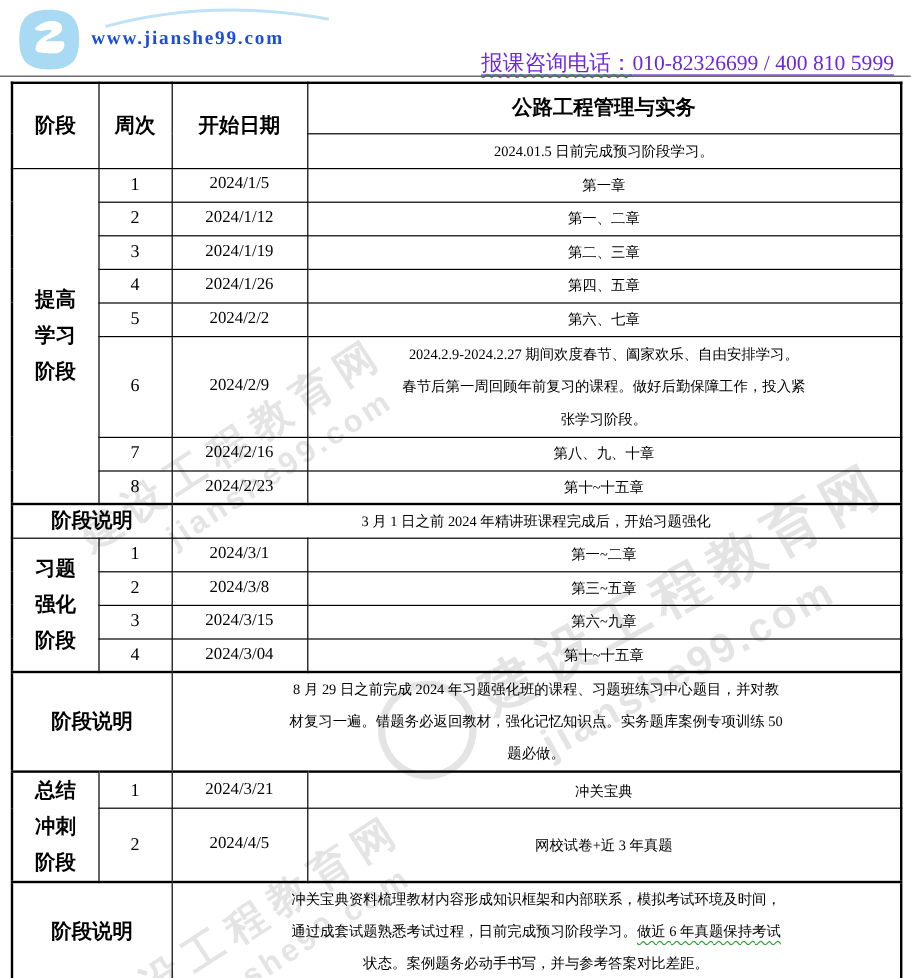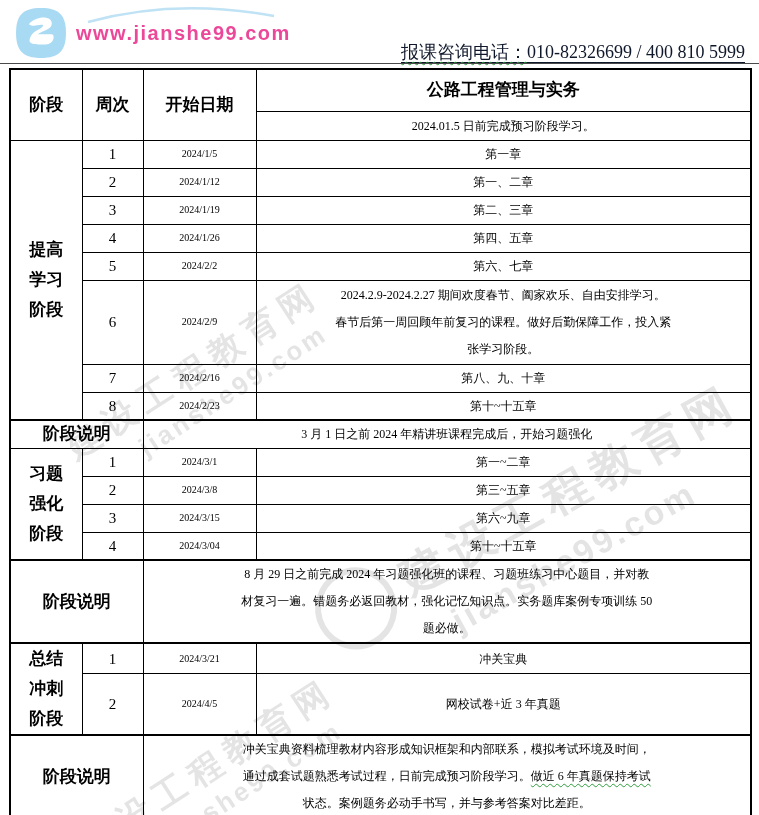--- a/index.html
+++ b/index.html
@@ -8,24 +8,24 @@
 
   
   .hdr{position:absolute;left:0;top:0;width:759px;height:68px;}
   .logo{position:absolute;left:14px;top:6px;display:flex;align-items:center;gap:8px;}
   .logo svg{display:block;}
   .logo-arc{position:absolute;left:72px;top:0px;pointer-events:none;}
   .brand-line{font-family:"Liberation Sans","DejaVu Sans",sans-serif;font-weight:bold;
               font-size:23px;line-height:26px;letter-spacing:1px;}
   .brand-blue{color:#85CBEE;}
   .brand-dark{color:#3f3f3f;}
-  .site-line{font-family:Liberation Sans, sans-serif;font-weight:bold;
-             font-size:20px;color:#ec4899;letter-spacing:1.5px;line-height:20px;}
+  .site-line{font-family:Liberation Serif, serif;font-weight:bold;
+             font-size:16px;color:#1d4ed8;letter-spacing:1.5px;line-height:20px;}
   .hdr-rule{position:absolute;left:0;top:63px;width:759px;border-top:1px solid #4a4a4a;}
-  .phone{position:absolute;right:14px;top:40px;font-size:18px;color:#0f172a;
+  .phone{position:absolute;right:14px;top:40px;font-size:18px;color:#6d28d9;
          text-decoration:underline;text-underline-offset:4px;text-decoration-thickness:1px;}
   .wavy{text-decoration-line:underline;text-decoration-style:wavy;
         text-decoration-color:#2E9E3C;text-decoration-thickness:1px;text-underline-offset:3px;}
 
   
   .wm{position:absolute;z-index:0;color:rgba(120,120,120,0.20);
       font-family:"Liberation Sans","DejaVu Sans",sans-serif;font-weight:bold;
       white-space:nowrap;pointer-events:none;}
   .wm .t{letter-spacing:8px;}
   .wm .s{letter-spacing:3px;}
@@ -41,21 +41,21 @@
   
   table.sched{position:absolute;left:9px;top:68px;z-index:1;border-collapse:collapse;
               table-layout:fixed;width:741px;background:transparent;border:2px solid #000;}
   .sched td{border:1px solid #000;padding:0 2px;text-align:center;vertical-align:middle;
             font-size:12px;line-height:26px;background:transparent;}
   .sched .b{font-weight:bold;font-size:17px;
             font-family:"Liberation Sans","DejaVu Sans",sans-serif;}
   .sched .stage{font-weight:bold;font-size:17px;white-space:pre-line;line-height:30px;
                 font-family:"Liberation Sans","DejaVu Sans",sans-serif;}
   .sched .wk{font-size:15px;}
-  .sched .date{font-size:10px;}
+  .sched .date{font-size:14px;}
   .sched .ml{white-space:pre-line;line-height:27px;}
   .sched tr.thick td{border-top-width:2px;}
 </style>
 </head>
 <body>
 
 <div class="wm wm-a">
   <div class="t">建设工程教育网</div>
   <div class="s">jianshe99.com</div>
 </div>

